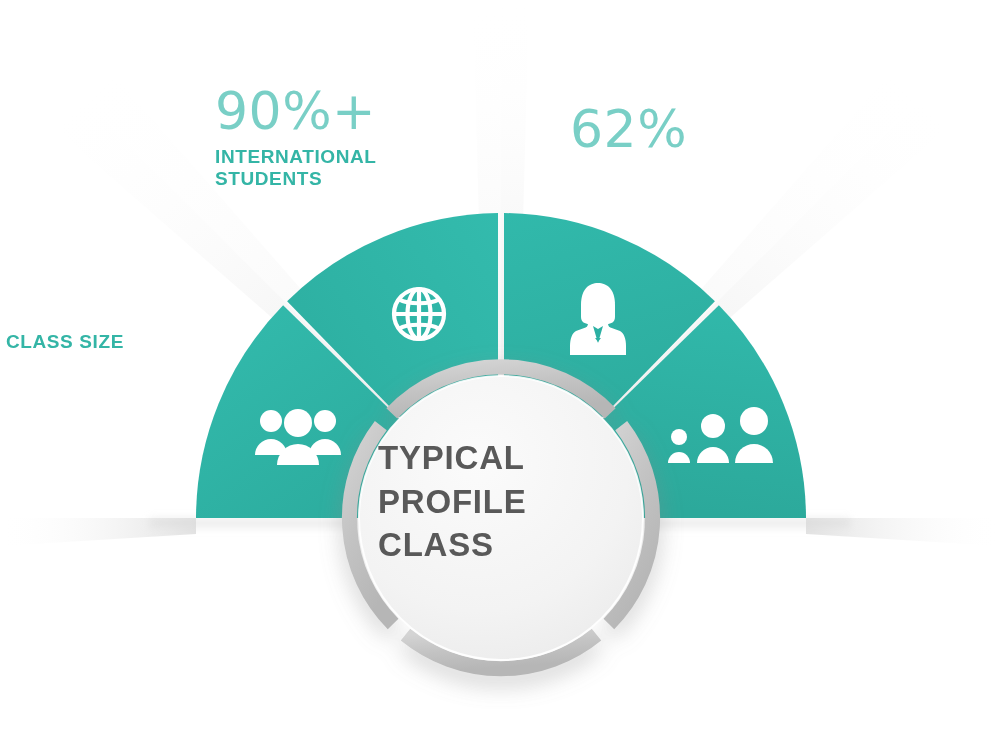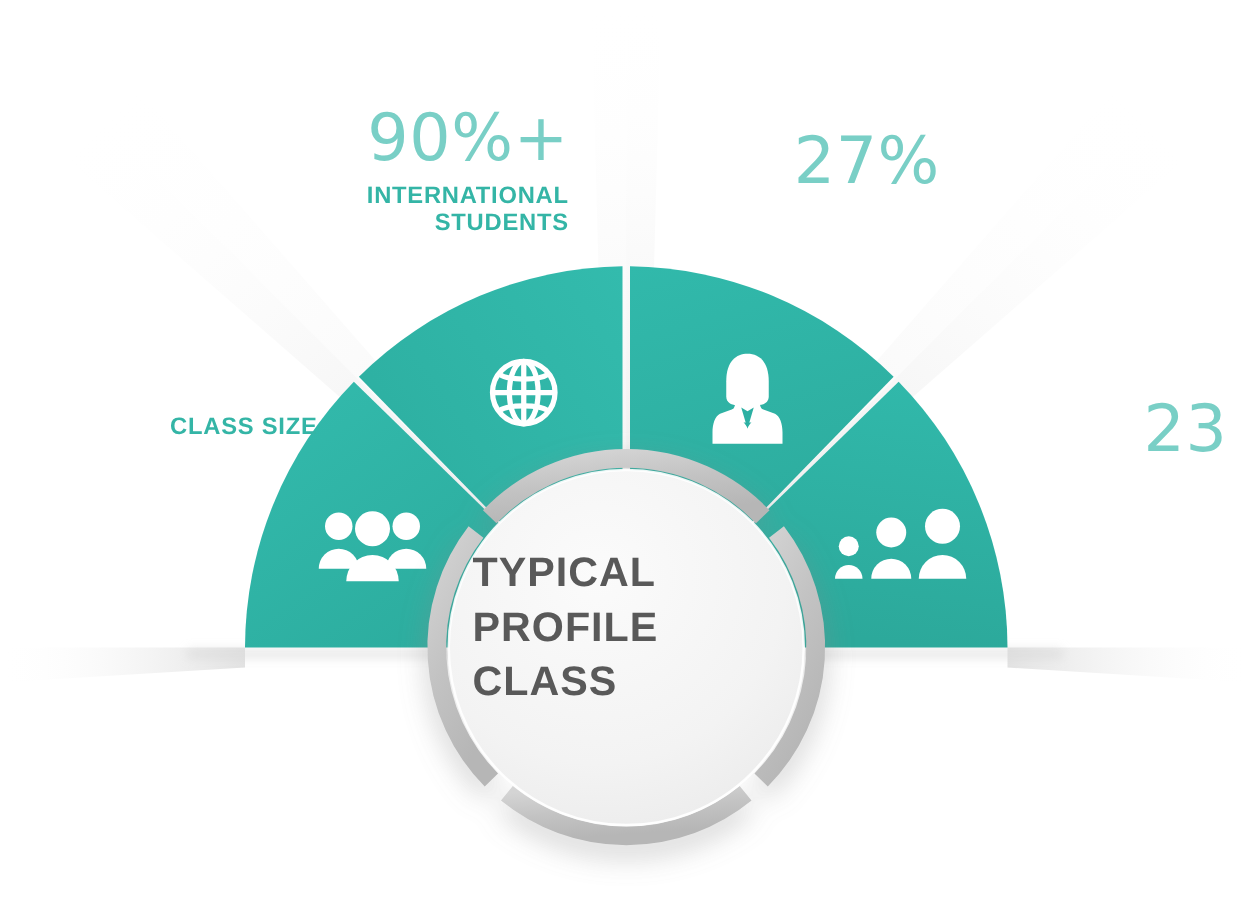--- a/index.html
+++ b/index.html
@@ -17,21 +17,21 @@
   }
   svg#wheel{
     position:absolute;
     left:0;top:0;
     width:1000px;height:729px;
     display:block;
   }
   
   .stat{
     position:absolute;
-    text-align:right;
+    text-align:left;
     line-height:1;
     -webkit-font-smoothing:antialiased;
   }
   .stat .big{
     display:block;
     font-size:52px;
     font-weight:400;
     letter-spacing:.5px;
     color:#79cfc6;
     white-space:nowrap;
@@ -229,25 +229,24 @@
 
   <div class="stat" id="stat-international">
     <span class="big">90%+</span>
     <span class="sub">
       <span>INTERNATIONAL</span><br>
       <span>STUDENTS</span>
     </span>
   </div>
 
   <div class="stat" id="stat-women">
-    <span class="big">27%</span>
+    <span class="big">62%</span>
   </div>
 
   <div class="stat" id="stat-average-age">
-    <span class="big">23</span>
   </div>
 
   <div id="center-label">
     <span class="cl">TYPICAL</span>
     <span class="cl">PROFILE</span>
     <span class="cl">CLASS</span>
   </div>
 
 </div>
 

